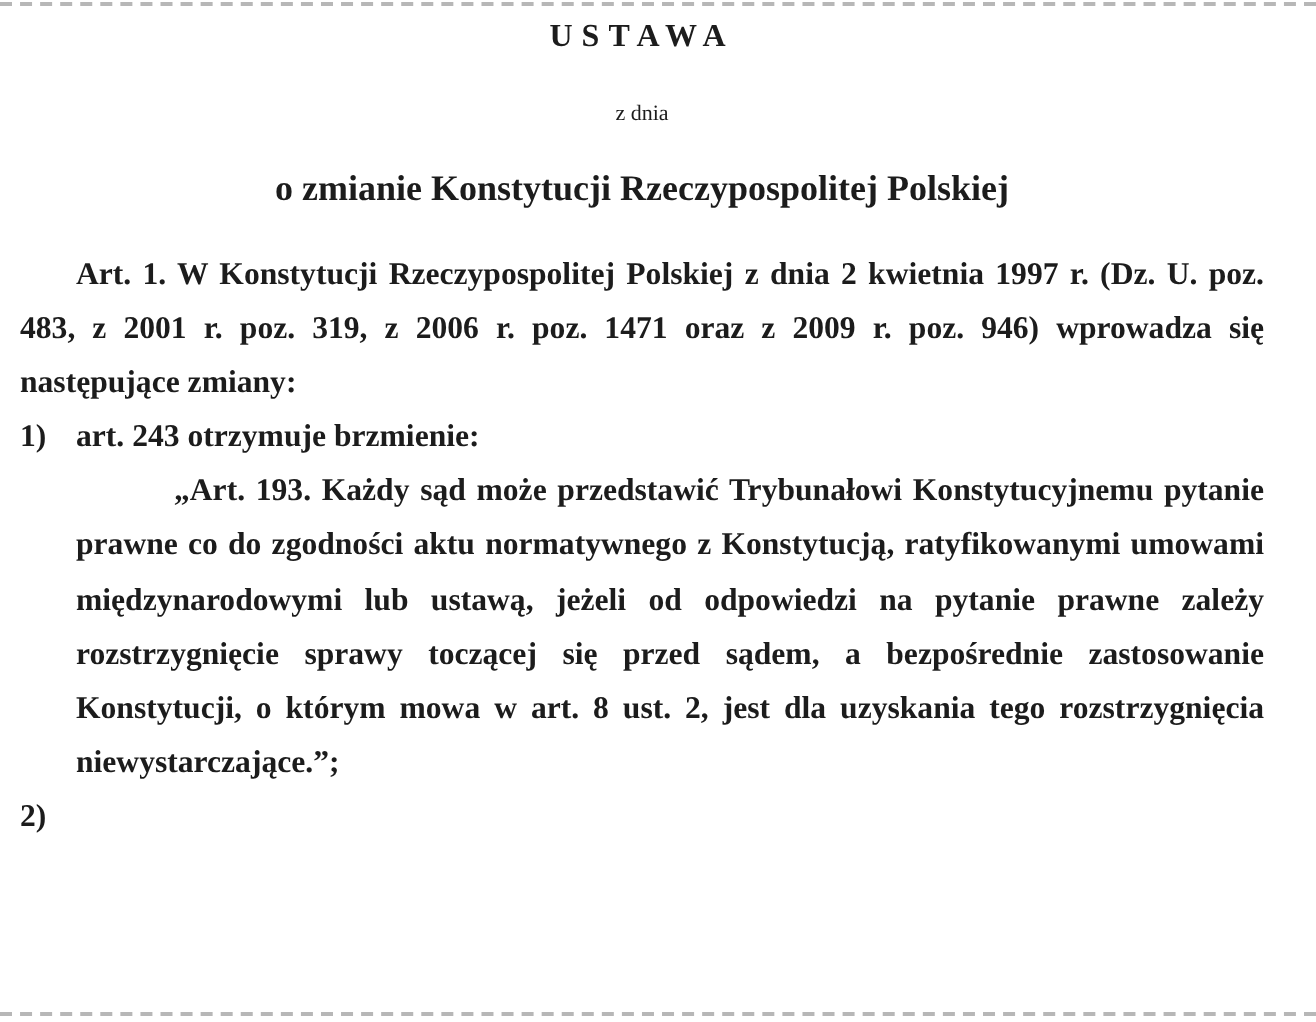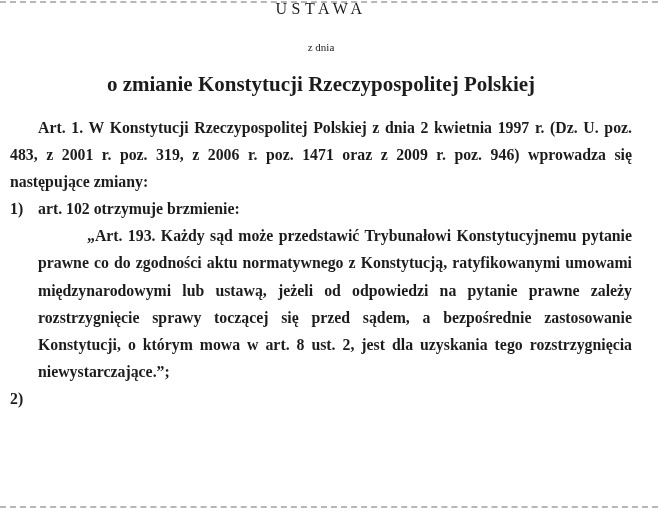--- a/index.html
+++ b/index.html
@@ -19,35 +19,36 @@
   .crop-line.bottom { top: 506px; }
 
   .doc {
     position: absolute;
     left: 10px; top: 0;
     width: 622px;
   }
 
   .h-title {
     text-align: center;
-    font-weight: normal;
+    font-weight: bold;
     font-size: 16px;
     letter-spacing: 4.5px;
     line-height: 18px;
+    margin-top: 10px;
   }
   .h-date {
     text-align: center;
     font-size: 11px;
     line-height: 18px;
     margin-top: 20px;
   }
   .h-subject {
     text-align: center;
     font-weight: bold;
-    font-size: 21px;
+    font-size: 18px;
     line-height: 18px;
     margin-top: 19px;
   }
 
   .body-text {
     font-size: 15.8px;
     line-height: 27.1px;
     text-align: justify;
     text-justify: inter-word;
     font-weight: bold;
@@ -88,21 +89,21 @@
 
   <div class="h-subject">o zmianie Konstytucji Rzeczypospolitej Polskiej</div>
 
   <div class="body-text">
 
     <p class="p-art1"><b>Art. 1.</b> <span>W Konstytucji Rzeczypospolitej Polskiej z dnia 2 kwietnia 1997 r. (Dz. U. poz. 483, z 2001 r. poz. 319, z 2006 r. poz. 1471 oraz z 2009 r. poz. 946) wprowadza się następujące zmiany:</span></p>
 
     <div class="item">
       <span class="item-num">1)</span>
       <div class="item-body">
-        <p class="item-intro">art. 102 otrzymuje brzmienie:</p>
+        <p class="item-intro">art. 243 otrzymuje brzmienie:</p>
         <p class="quote">„Art. 193. Każdy sąd może przedstawić Trybunałowi Konstytucyjnemu pytanie prawne co do zgodności aktu normatywnego z Konstytucją, ratyfikowanymi umowami międzynarodowymi lub ustawą, jeżeli od odpowiedzi na pytanie prawne zależy rozstrzygnięcie sprawy toczącej się przed sądem, a bezpośrednie zastosowanie Konstytucji, o którym mowa w art. 8 ust. 2, jest dla uzyskania tego rozstrzygnięcia niewystarczające.”;</p>
       </div>
     </div>
 
     <div class="item">
       <span class="item-num">2)</span>
       <div class="item-body">
       </div>
     </div>
 

